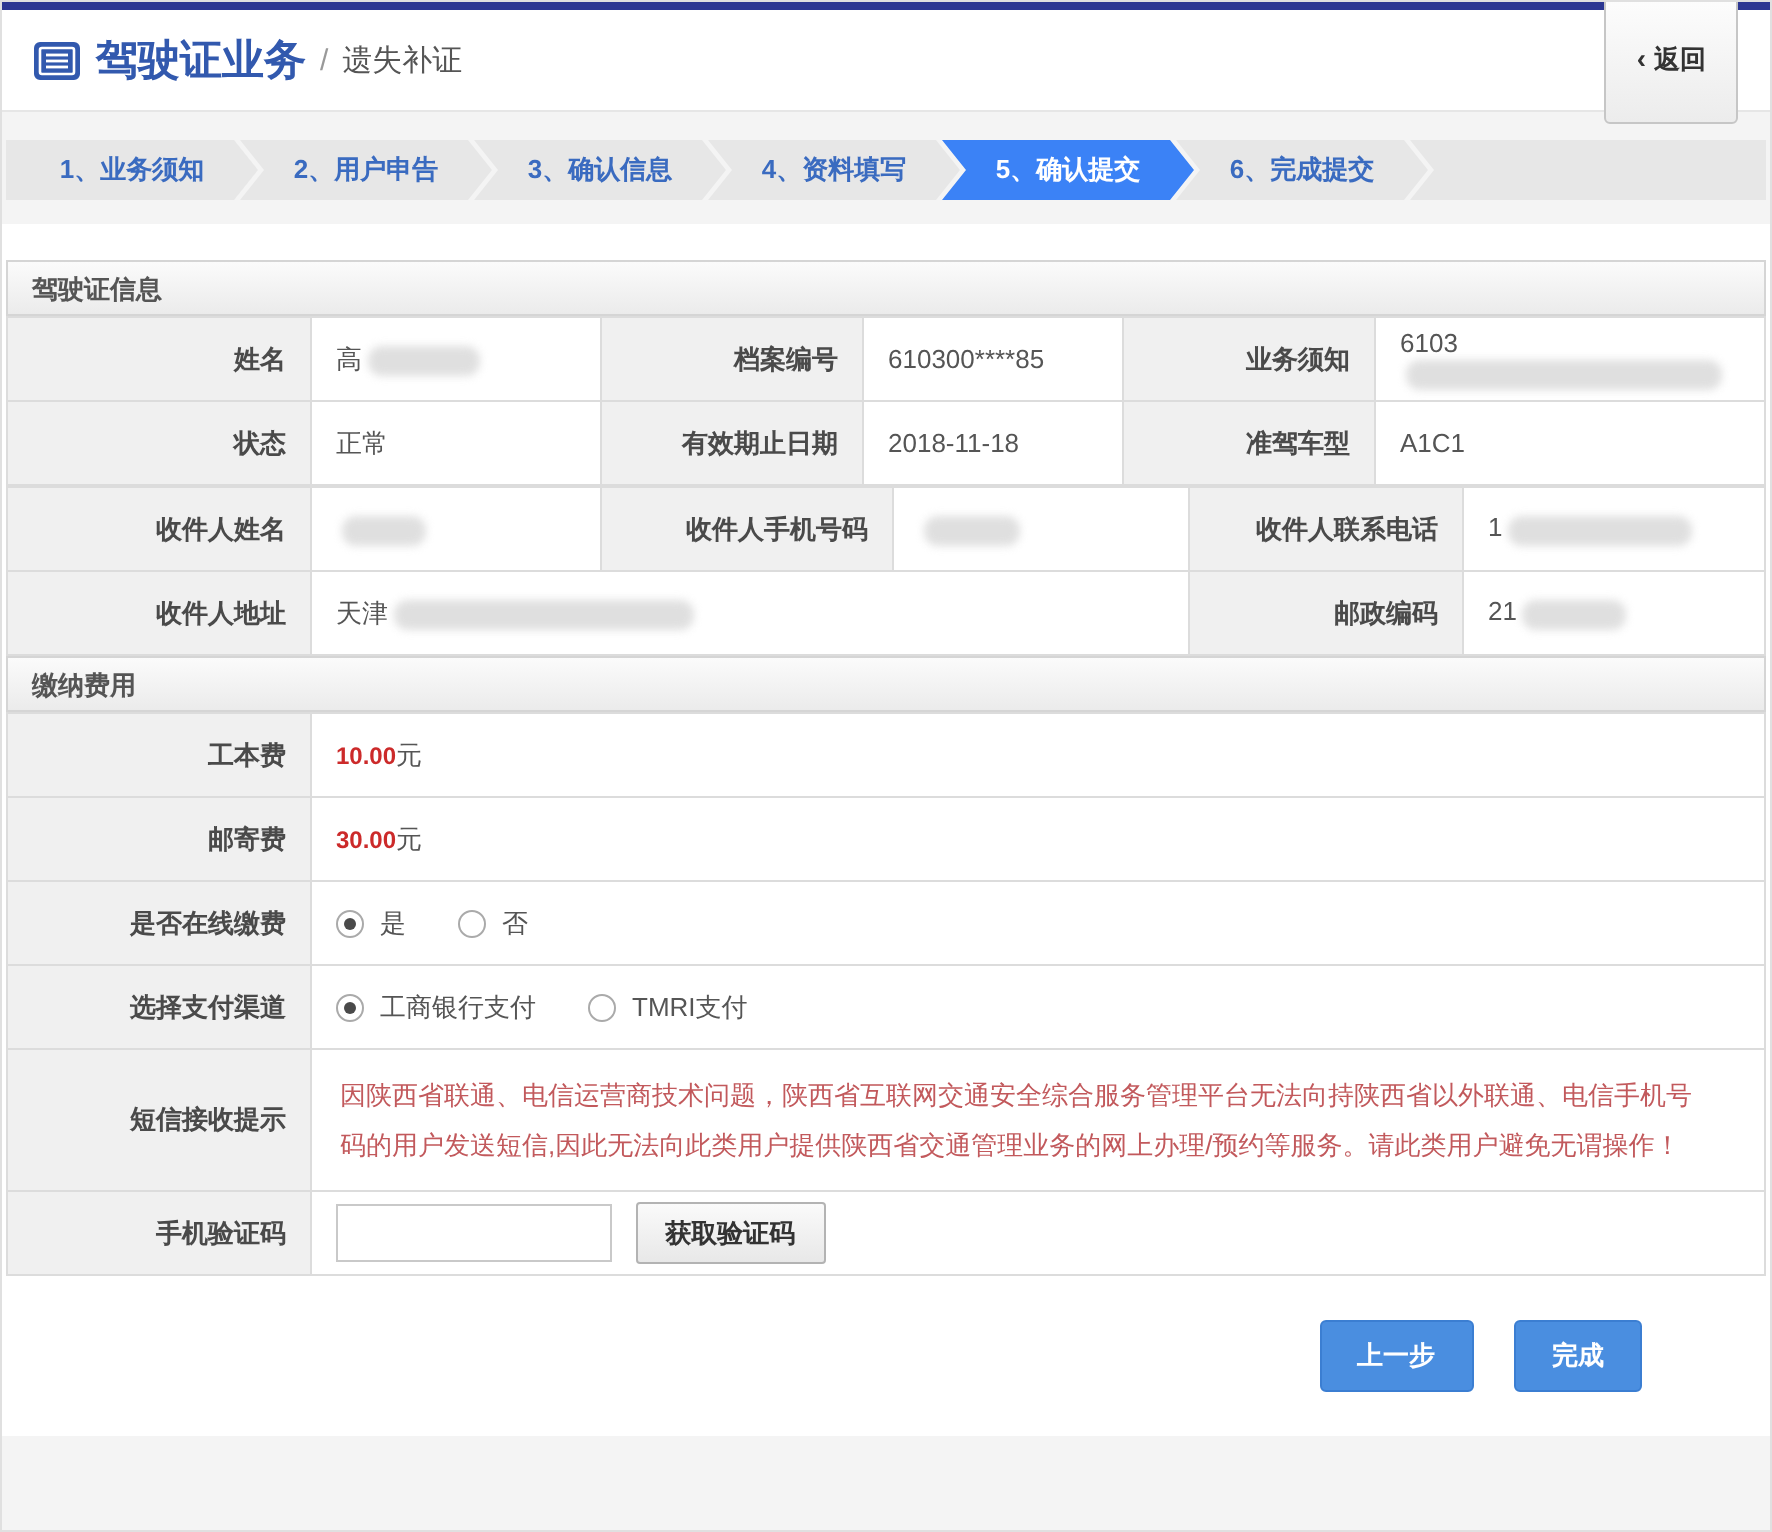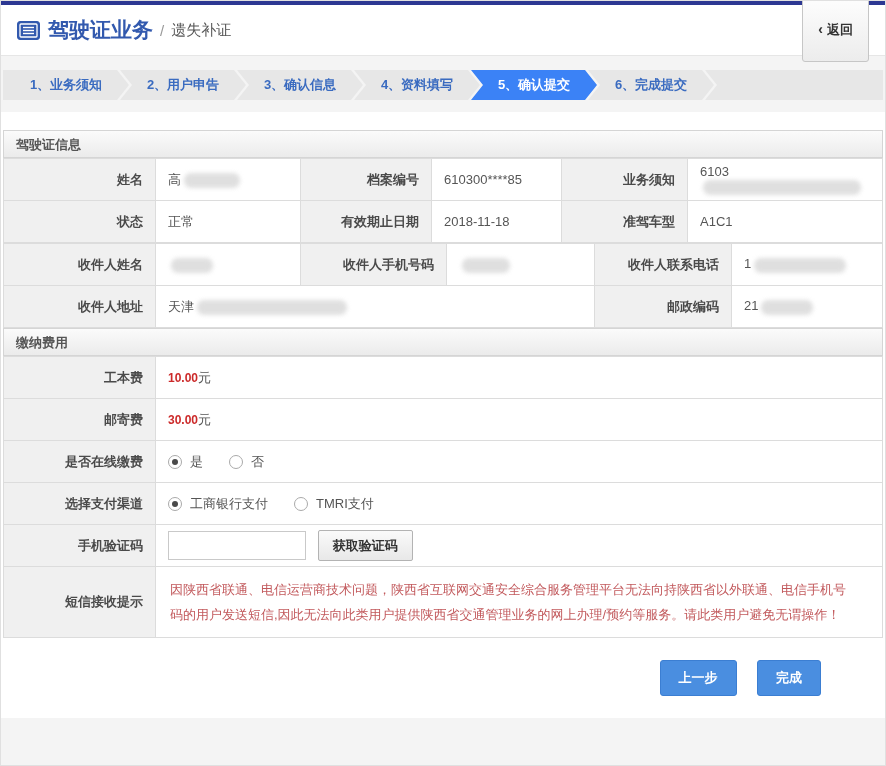--- a/index.html
+++ b/index.html
@@ -198,30 +198,30 @@
                   <span class="radio-label">工商银行支付</span>
                 </label>
             <label class="radio">
                   <span class="radio-circle"></span>
                   <span class="radio-label">TMRI支付</span>
                 </label>
           </span>
         </td>
       </tr>
       <tr>
+        <th>短信接收提示</th>
+        <td class="notice-cell"><span class="notice-text">因陕西省联通、电信运营商技术问题，陕西省互联网交通安全综合服务管理平台无法向持陕西省以外联通、电信手机号码的用户发送短信,因此无法向此类用户提供陕西省交通管理业务的网上办理/预约等服务。请此类用户避免无谓操作！</span></td>
+      </tr>
+      <tr>
         <th>手机验证码</th>
         <td>
           <input class="code-input" type="text" value="" style="">
           <button class="get-code-btn">获取验证码</button>
         </td>
       </tr>
-      <tr>
-        <th>短信接收提示</th>
-        <td class="notice-cell"><span class="notice-text">因陕西省联通、电信运营商技术问题，陕西省互联网交通安全综合服务管理平台无法向持陕西省以外联通、电信手机号码的用户发送短信,因此无法向此类用户提供陕西省交通管理业务的网上办理/预约等服务。请此类用户避免无谓操作！</span></td>
-      </tr>
     </tbody>
       </table>
   </div>
 
   <div class="footer">
     <button class="btn-primary">上一步</button>
     <button class="btn-primary">完成</button>
   </div>
 
 </div>

